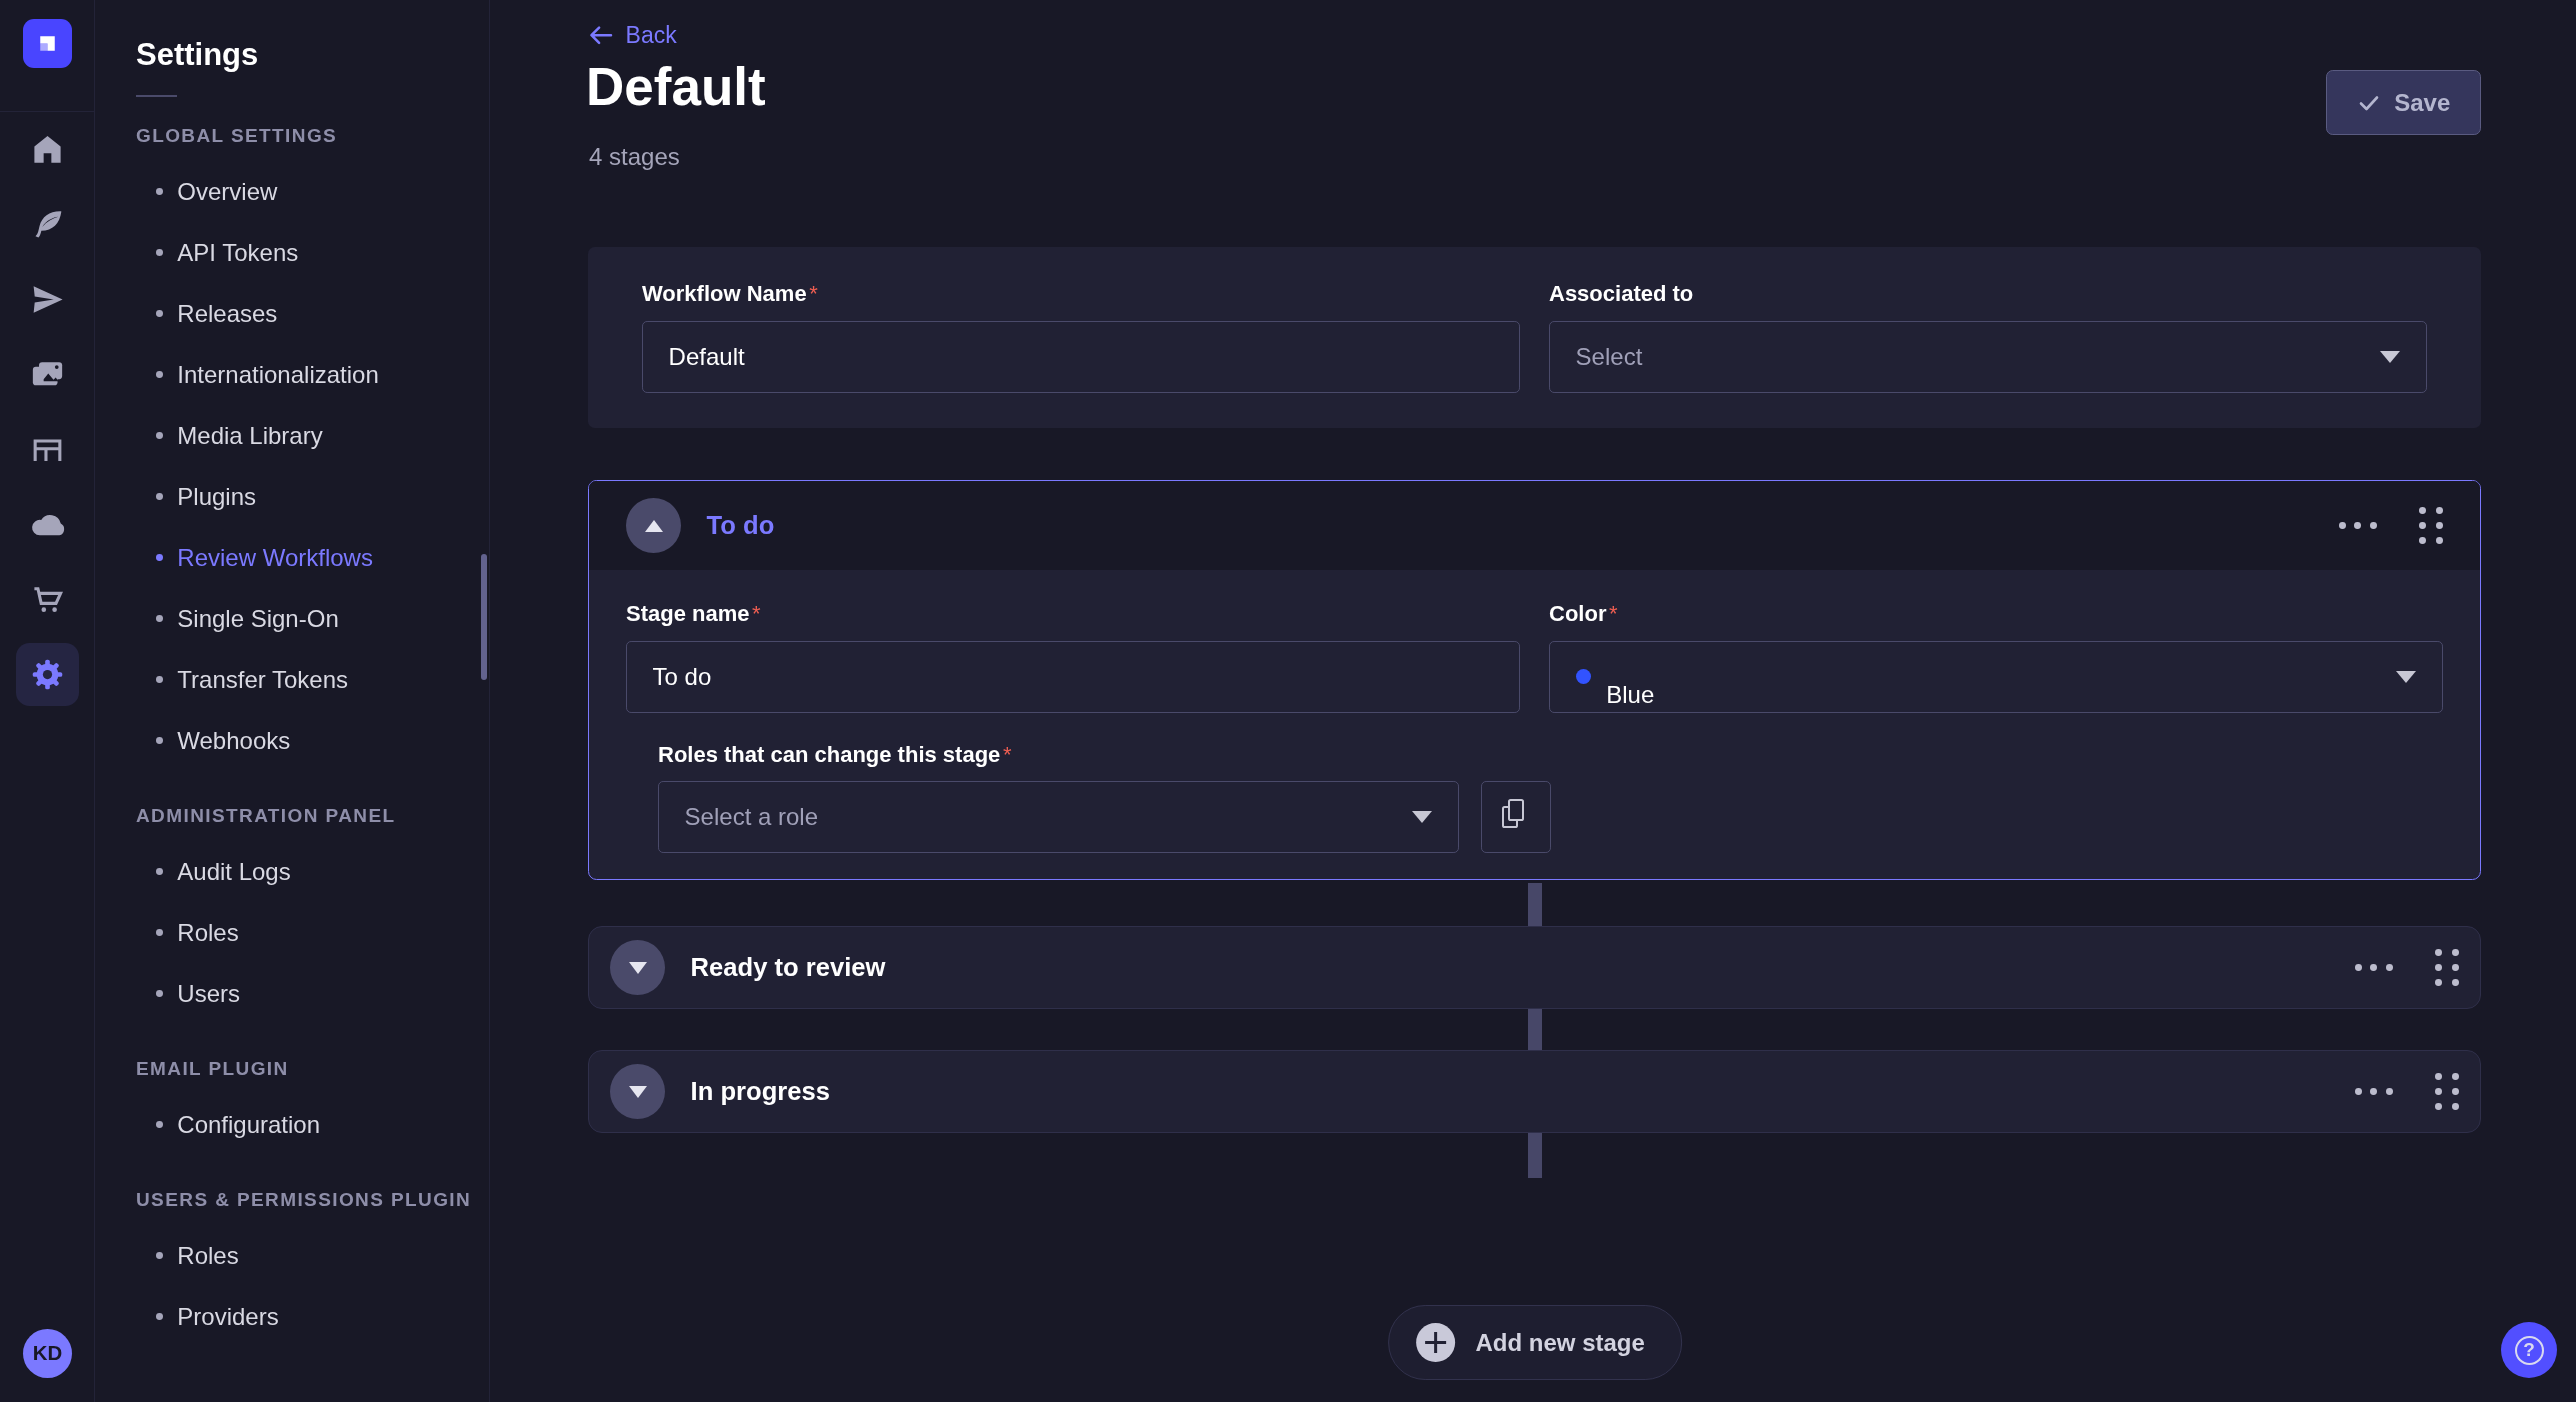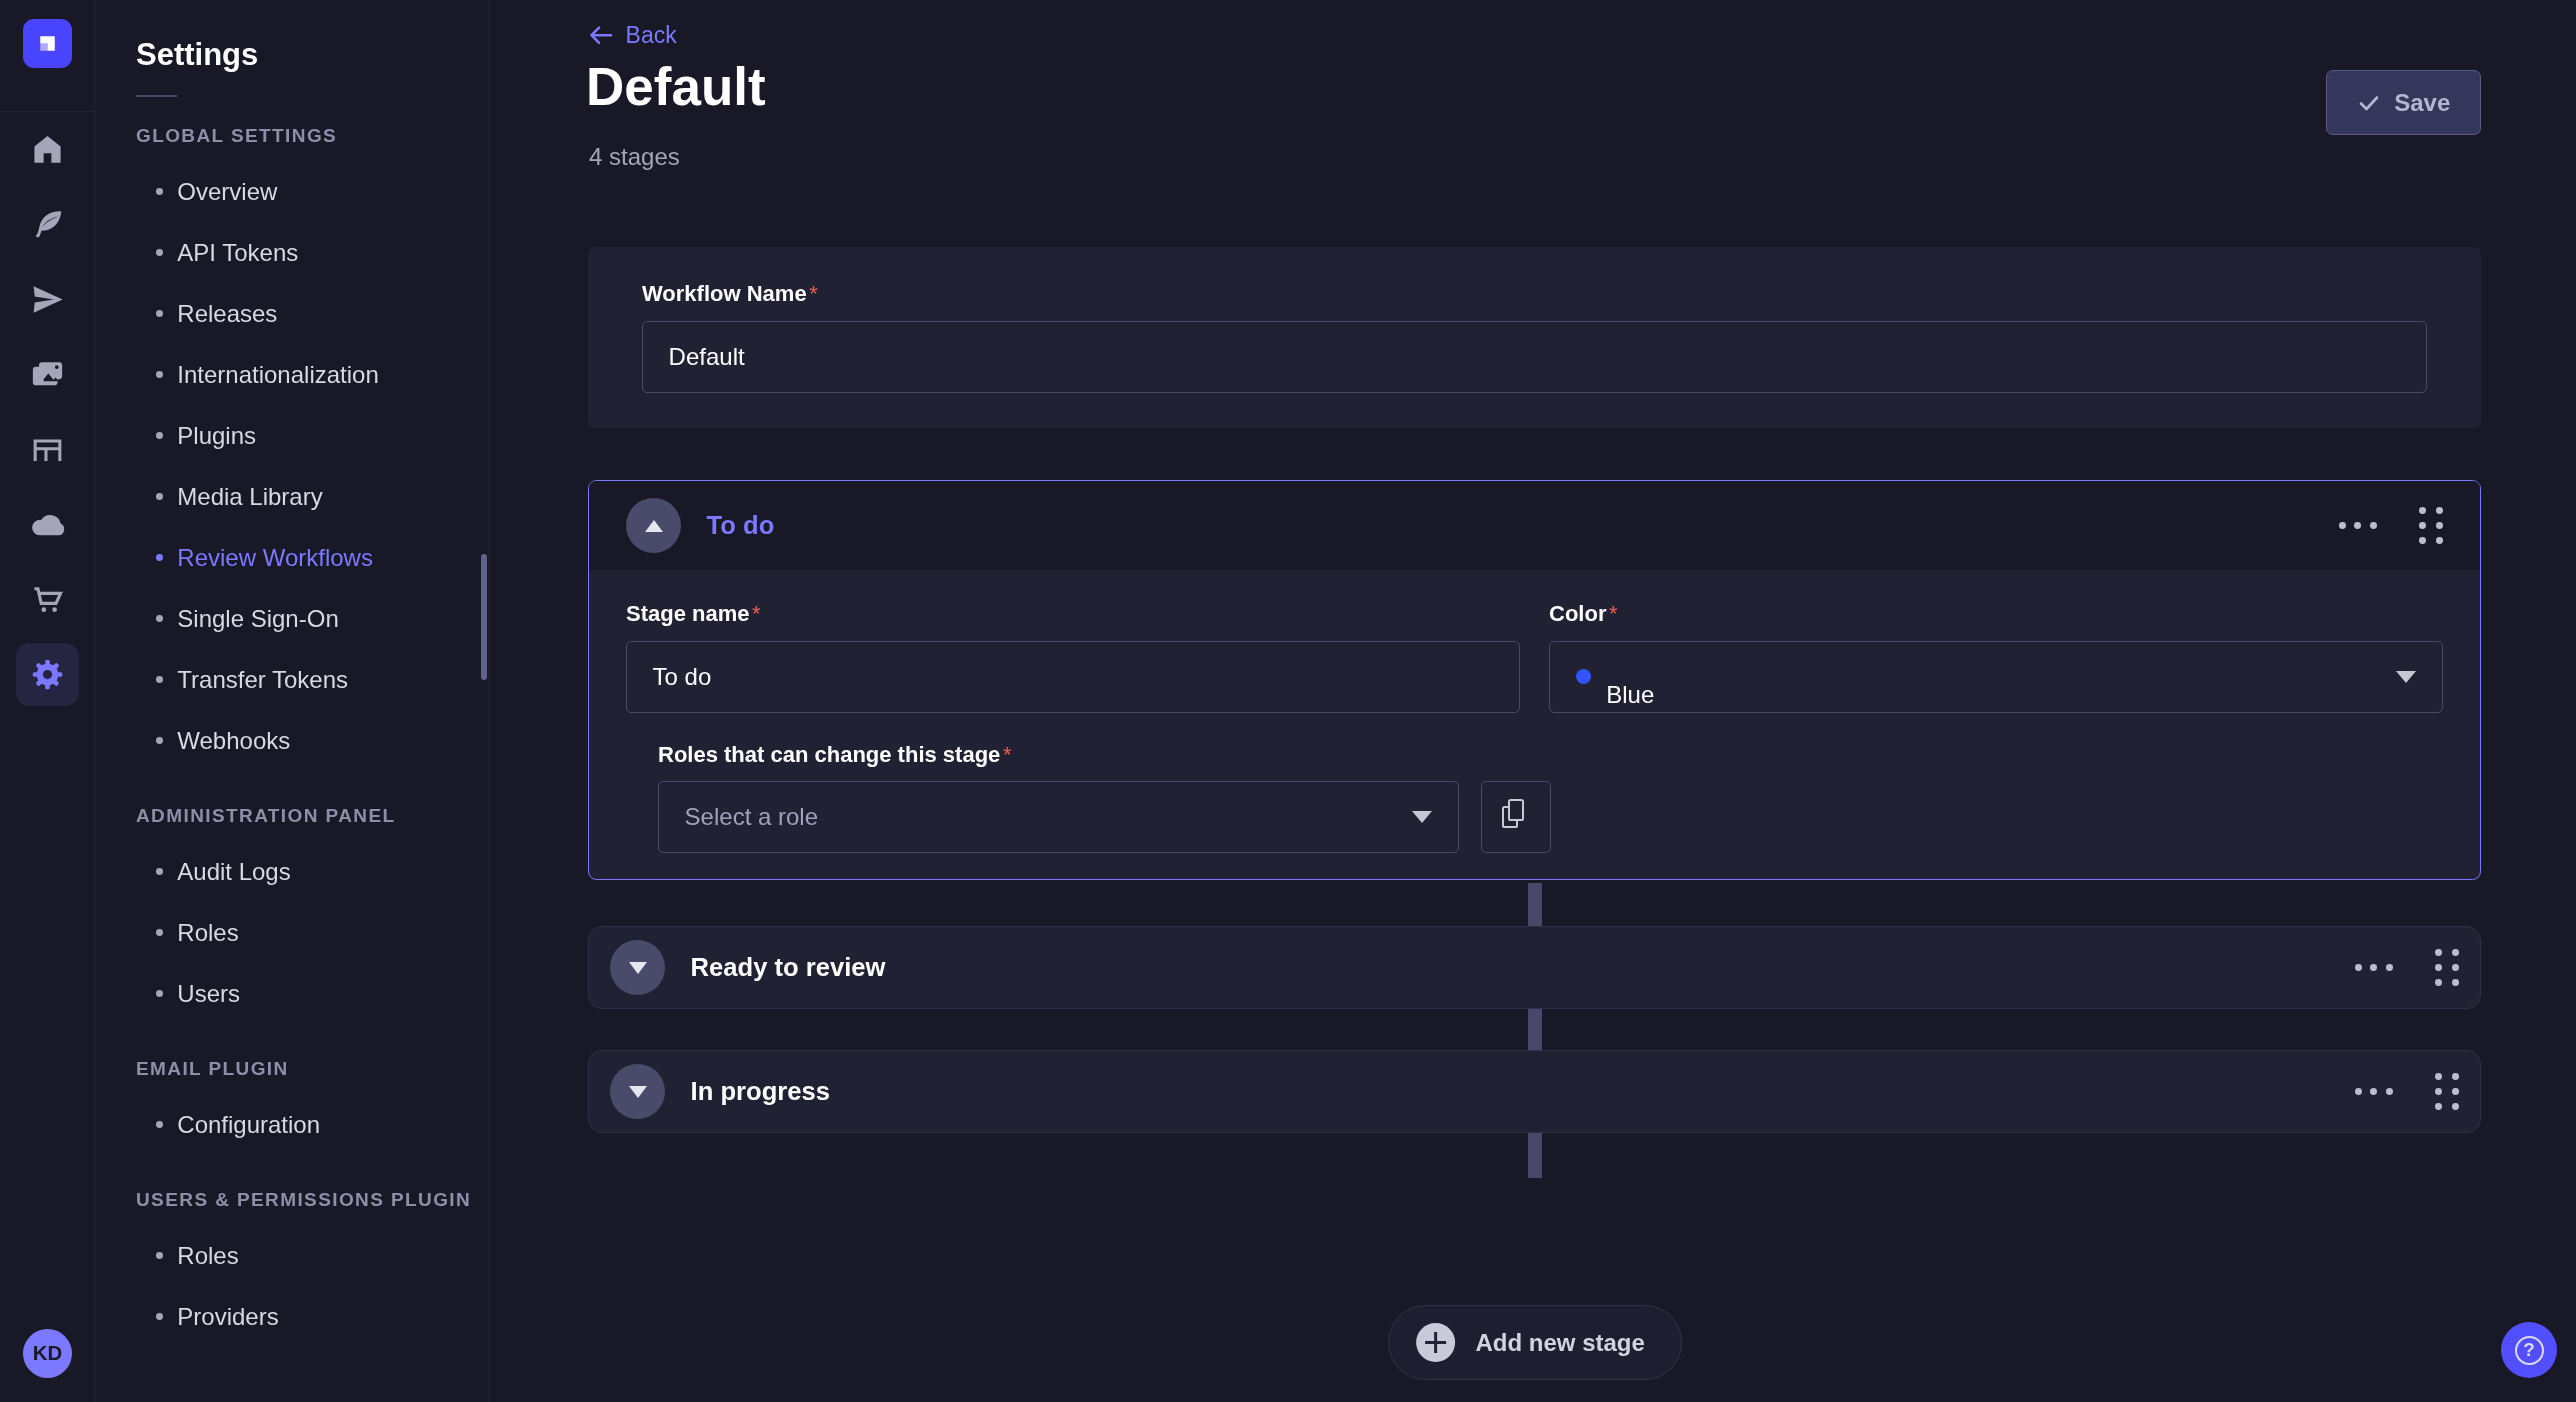--- a/index.html
+++ b/index.html
@@ -217,25 +217,25 @@
       <div class="sb-item">
           <i class="dot"></i>
           <span>Releases</span>
         </div>
       <div class="sb-item">
           <i class="dot"></i>
           <span>Internationalization</span>
         </div>
       <div class="sb-item">
           <i class="dot"></i>
+          <span>Media Library</span>
+        </div>
+      <div class="sb-item">
+          <i class="dot"></i>
           <span>Plugins</span>
-        </div>
-      <div class="sb-item">
-          <i class="dot"></i>
-          <span>Media Library</span>
         </div>
       <div class="sb-item active">
           <i class="dot"></i>
           <span>Review Workflows</span>
         </div>
       <div class="sb-item">
           <i class="dot"></i>
           <span>Single Sign-On</span>
         </div>
       <div class="sb-item">
@@ -298,20 +298,27 @@
         <path d="M4 12.5 9.5 18 20 6.5" fill="none" stroke="#b4b6cf" stroke-width="2.6" stroke-linecap="round" stroke-linejoin="round"></path>
       </svg>
       <span>Save</span>
     </div>
 
     <div class="panel">
       <div class="cols">
         <div class="col">
           <span class="f-label">Workflow Name</span><span class="req">*</span>
           <input class="f-input" type="text" value="Default" style="">
+        </div>
+        <div class="col">
+          <span class="f-label">Associated to</span>
+          <div class="f-select">
+            <span class="ph">Select</span>
+            <span class="caret"></span>
+          </div>
         </div>
       </div>
     </div>
 
     <div class="stage-card">
       <div class="stage-head">
         <div class="toggle">
           <span class="tri-up"></span>
         </div>
         <span class="stage-title accent">To do</span>

